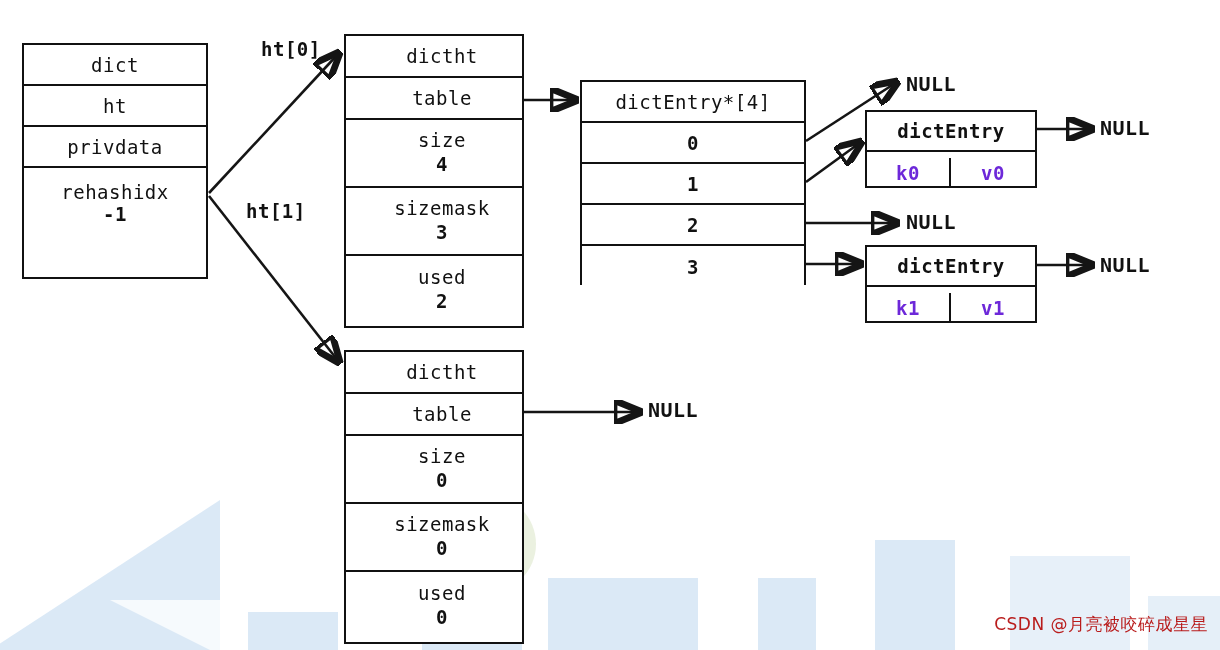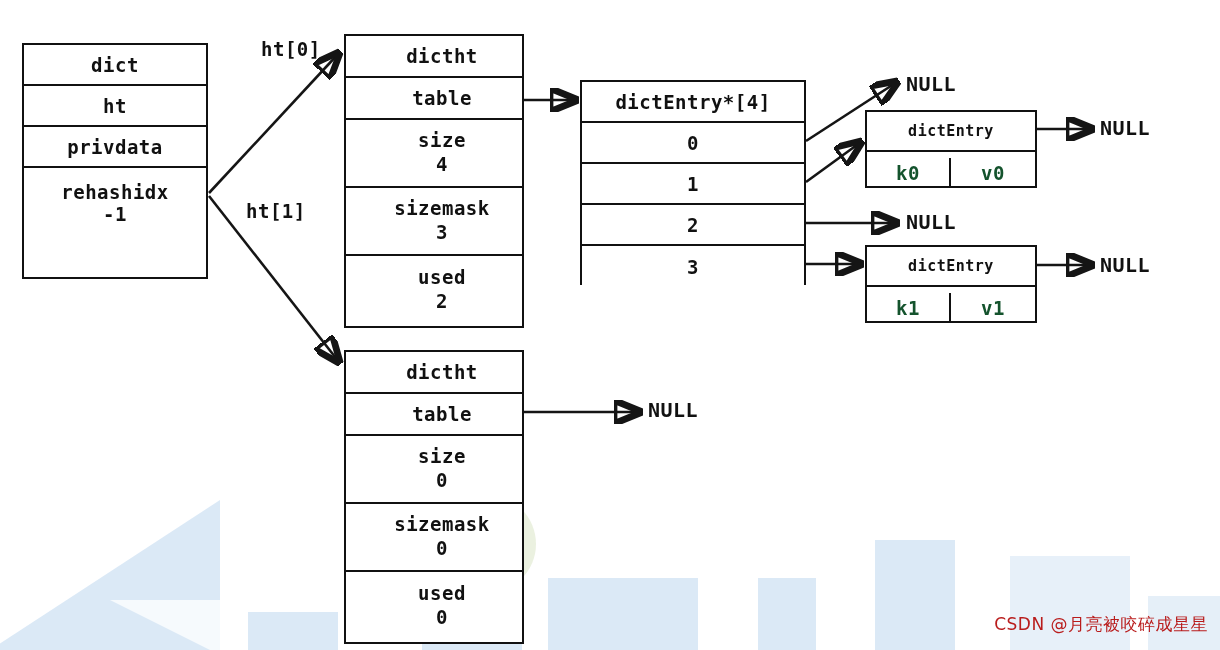--- a/index.html
+++ b/index.html
@@ -50,21 +50,21 @@
     border-bottom: 2px solid #111;
     display: flex;
     flex-direction: column;
     align-items: center;
     justify-content: center;
     color: #111;
     background: #ffffff;
     white-space: nowrap;
   }
   .row:last-child { border-bottom: none; }
-  .row .lbl { font-weight: 700; letter-spacing: .5px; }
+  .row .lbl { font-weight: 400; letter-spacing: .5px; }
   .row .val { font-weight: 700; letter-spacing: .5px; }
 
   
   #dict-struct { left: 22px; top: 43px; width: 186px; height: 236px; }
   #dict-struct .row { height: 41px; font-size: 19px; }
   #dict-struct .row.tall { height: 70px; }
 
   
   .dictht { left: 344px; width: 180px; }
   .dictht .row { font-size: 19px; padding-left: 16px; }
@@ -79,28 +79,28 @@
   #bucket-array { left: 580px; top: 80px; width: 226px; height: 205px; }
   #bucket-array .row { height: 41px; font-size: 19px; }
 
   
   .dict-entry { width: 172px; height: 78px; }
   .dict-entry .de-title {
     box-sizing: border-box;
     height: 40px;
     border-bottom: 2px solid #111;
     display: flex; align-items: center; justify-content: center;
-    font-size: 15px; font-weight: 700; letter-spacing: .5px; color: #111;
+    font-size: 19px; font-weight: 700; letter-spacing: .5px; color: #111;
   }
   .dict-entry .de-kv { display: flex; height: 36px; }
   .dict-entry .de-kv > div {
     box-sizing: border-box;
     flex: 1 1 50%;
     display: flex; align-items: center; justify-content: center;
-    font-size: 19px; font-weight: 700; letter-spacing: .5px; color: #14532d; margin-top: 6px;
+    font-size: 19px; font-weight: 700; letter-spacing: .5px; color: #6d28d9; margin-top: 6px;
   }
   .dict-entry .de-kv > .de-k { border-right: 2px solid #111; }
 
   #entry-0 { left: 865px; top: 110px; }
   #entry-1 { left: 865px; top: 245px; }
 
   
   .label {
     position: absolute;
     color: #111;

